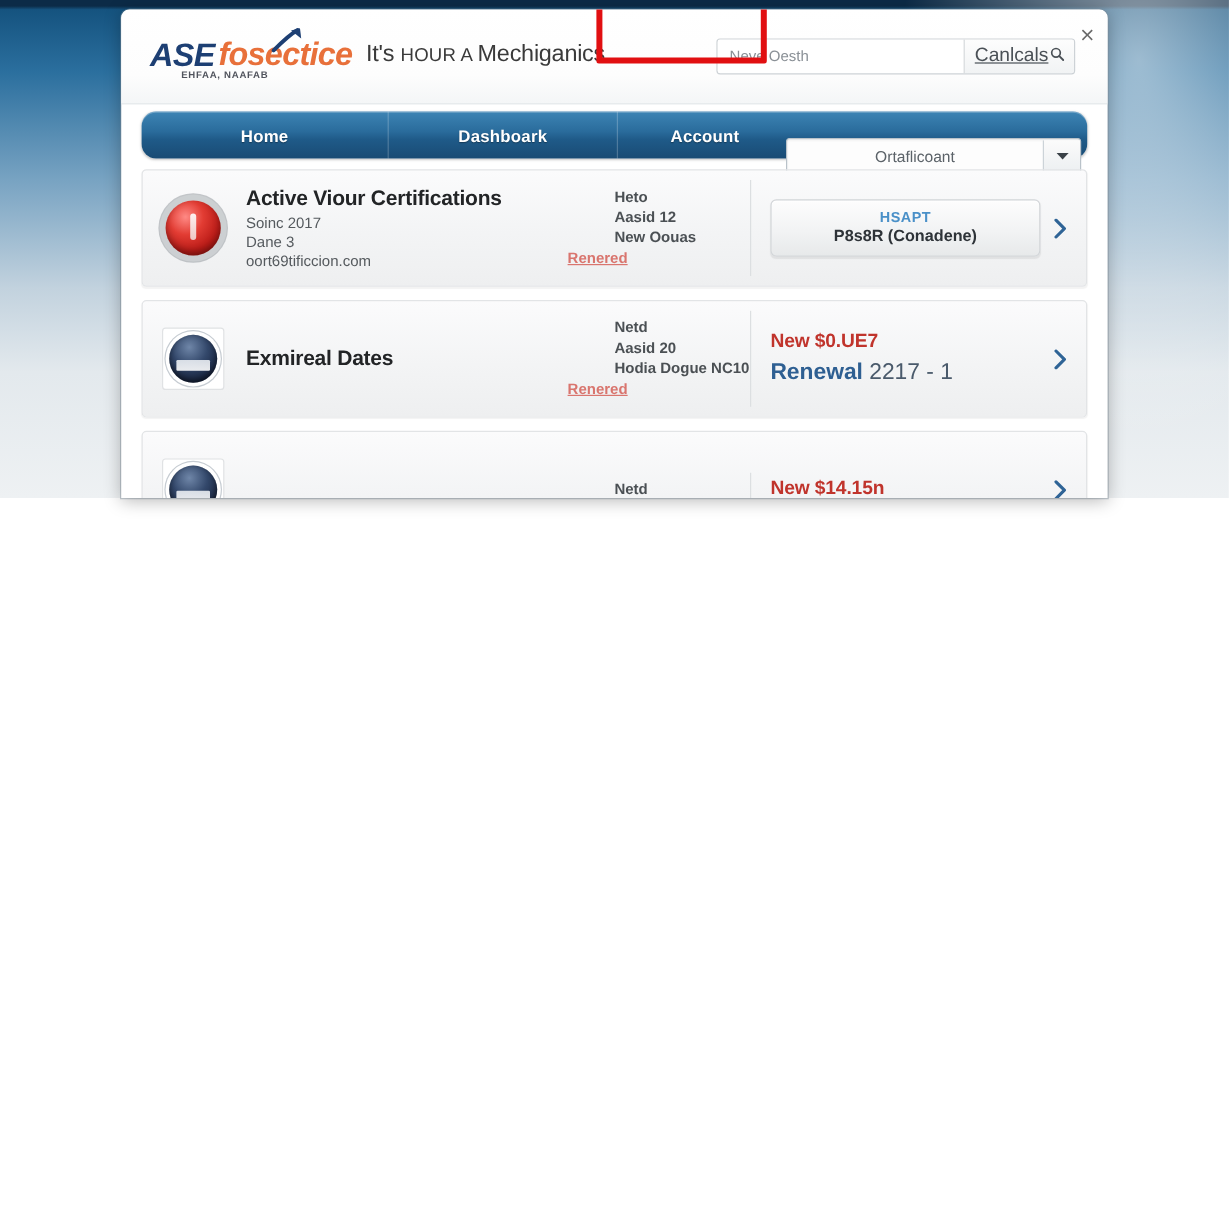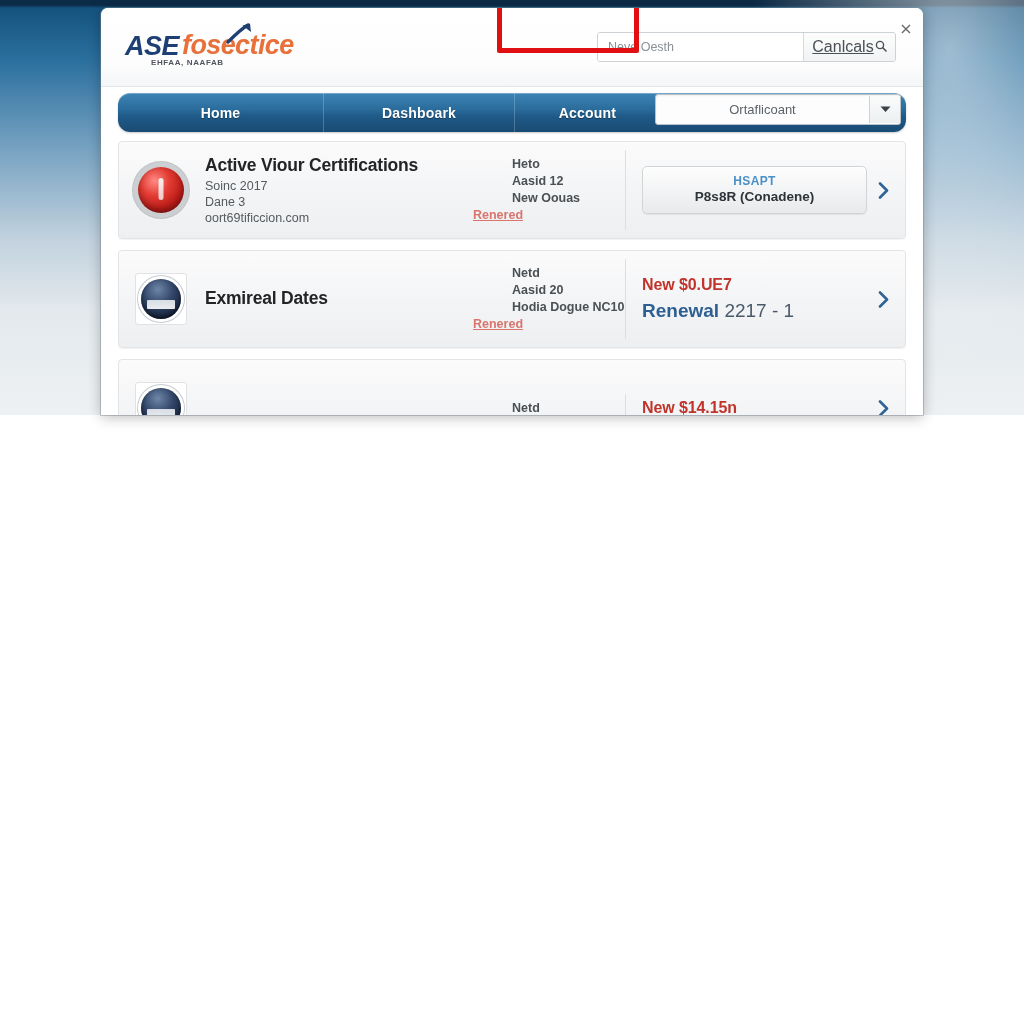--- a/index.html
+++ b/index.html
@@ -210,21 +210,21 @@
     width: 142px; height: 56px;
     border: 5px solid #e10f11;
     border-radius: 2px;
     box-sizing: border-box;
     pointer-events: none;
     z-index: 12;
   }
 
   #nav-select-wrap {
     position: absolute;
-    right: 5px; top: 1px;
+    right: 5px; top: 22px;
     width: 244px; height: 29px;
     background: #fdfdfd;
     border: 1px solid #b9c2c9;
     border-radius: 3px;
     display: flex;
     align-items: center;
     box-shadow: inset 0 1px 2px rgba(0,0,0,.06);
     cursor: pointer;
   }
   #nav-select-label {
@@ -454,20 +454,23 @@
       <span id="brand-word">fosectice</span>
       <span id="brand-arrow-icon">
         <svg width="30" height="22" viewBox="0 0 30 22">
           <path d="M4 20 C10 14 17 7 24 3" stroke="#1d3f73" stroke-width="3.2" fill="none" stroke-linecap="round"></path>
           <path d="M26 1.5 L27 10 L18.5 3.5 Z" fill="#1d3f73"></path>
         </svg>
       </span>
       <span id="brand-sub">EHFAA, NAAFAB</span>
     </div>
 
+    <div id="tagline">
+      <span>It's </span><span class="small-caps">HOUR A </span><span>Mechiganics</span>
+    </div>
 
     <div id="search-wrap">
       <input id="search-input" type="text" placeholder="Neve Oesth" style="">
       <button id="search-button">
         <span>Canlcals</span>
         <span>
           <svg width="12" height="12" viewBox="0 0 12 12">
             <circle cx="5" cy="5" r="3.6" stroke="#4a5056" stroke-width="1.4" fill="none"></circle>
             <line x1="7.8" y1="7.8" x2="11" y2="11" stroke="#4a5056" stroke-width="1.6" stroke-linecap="round"></line>
           </svg>

